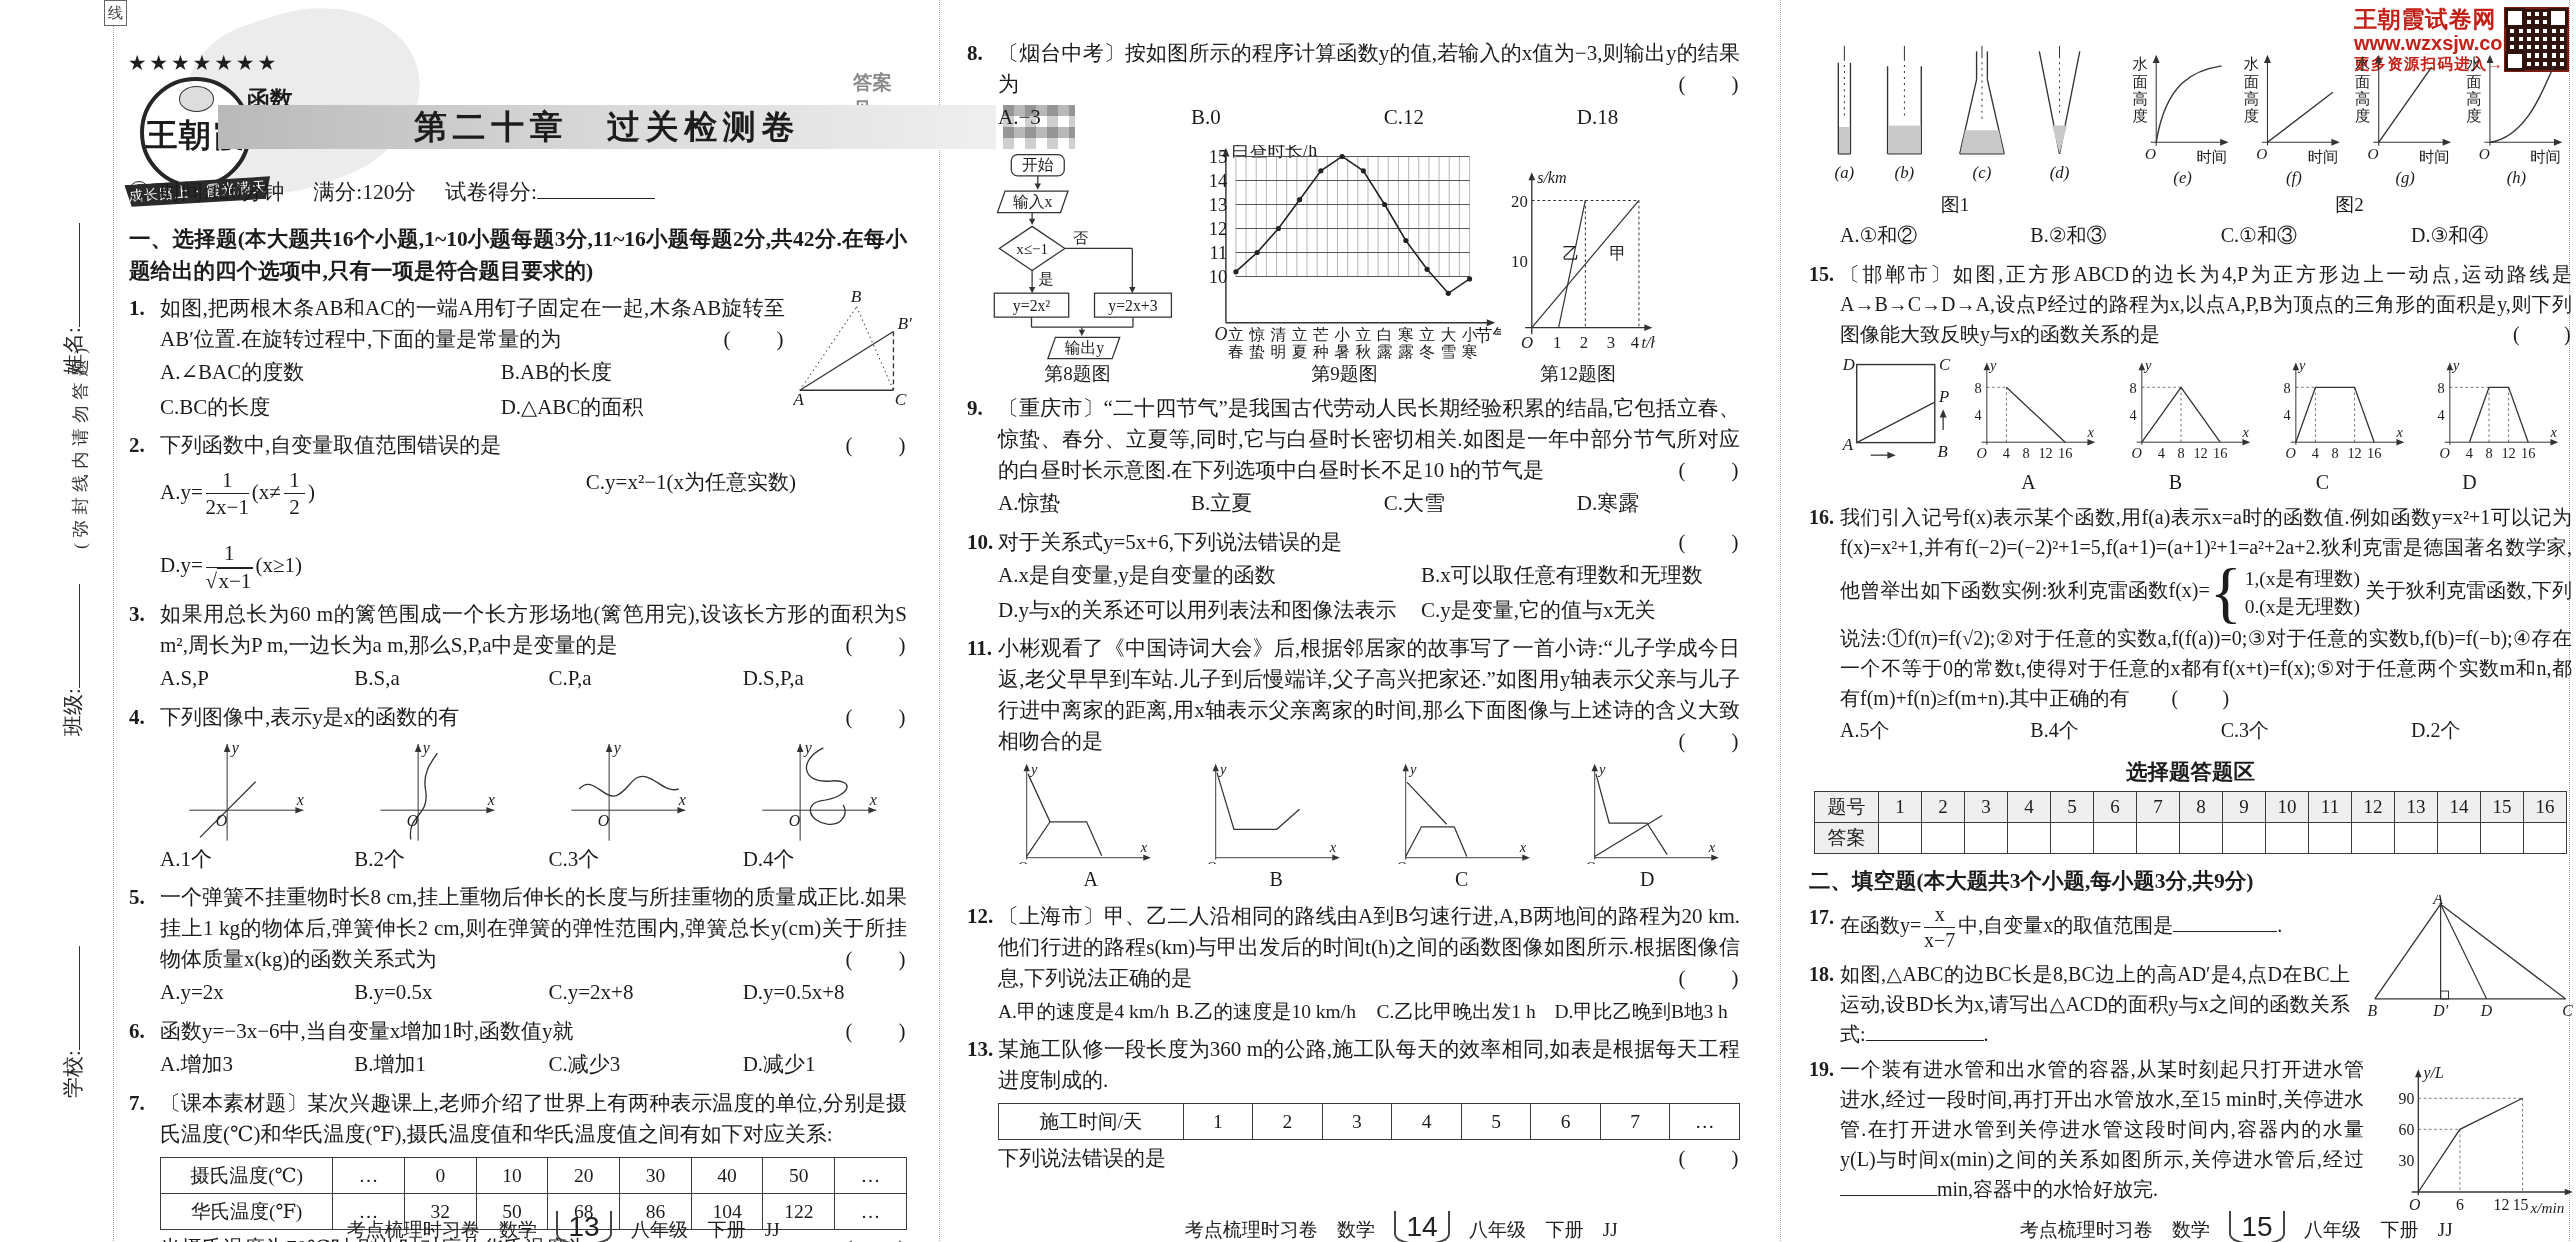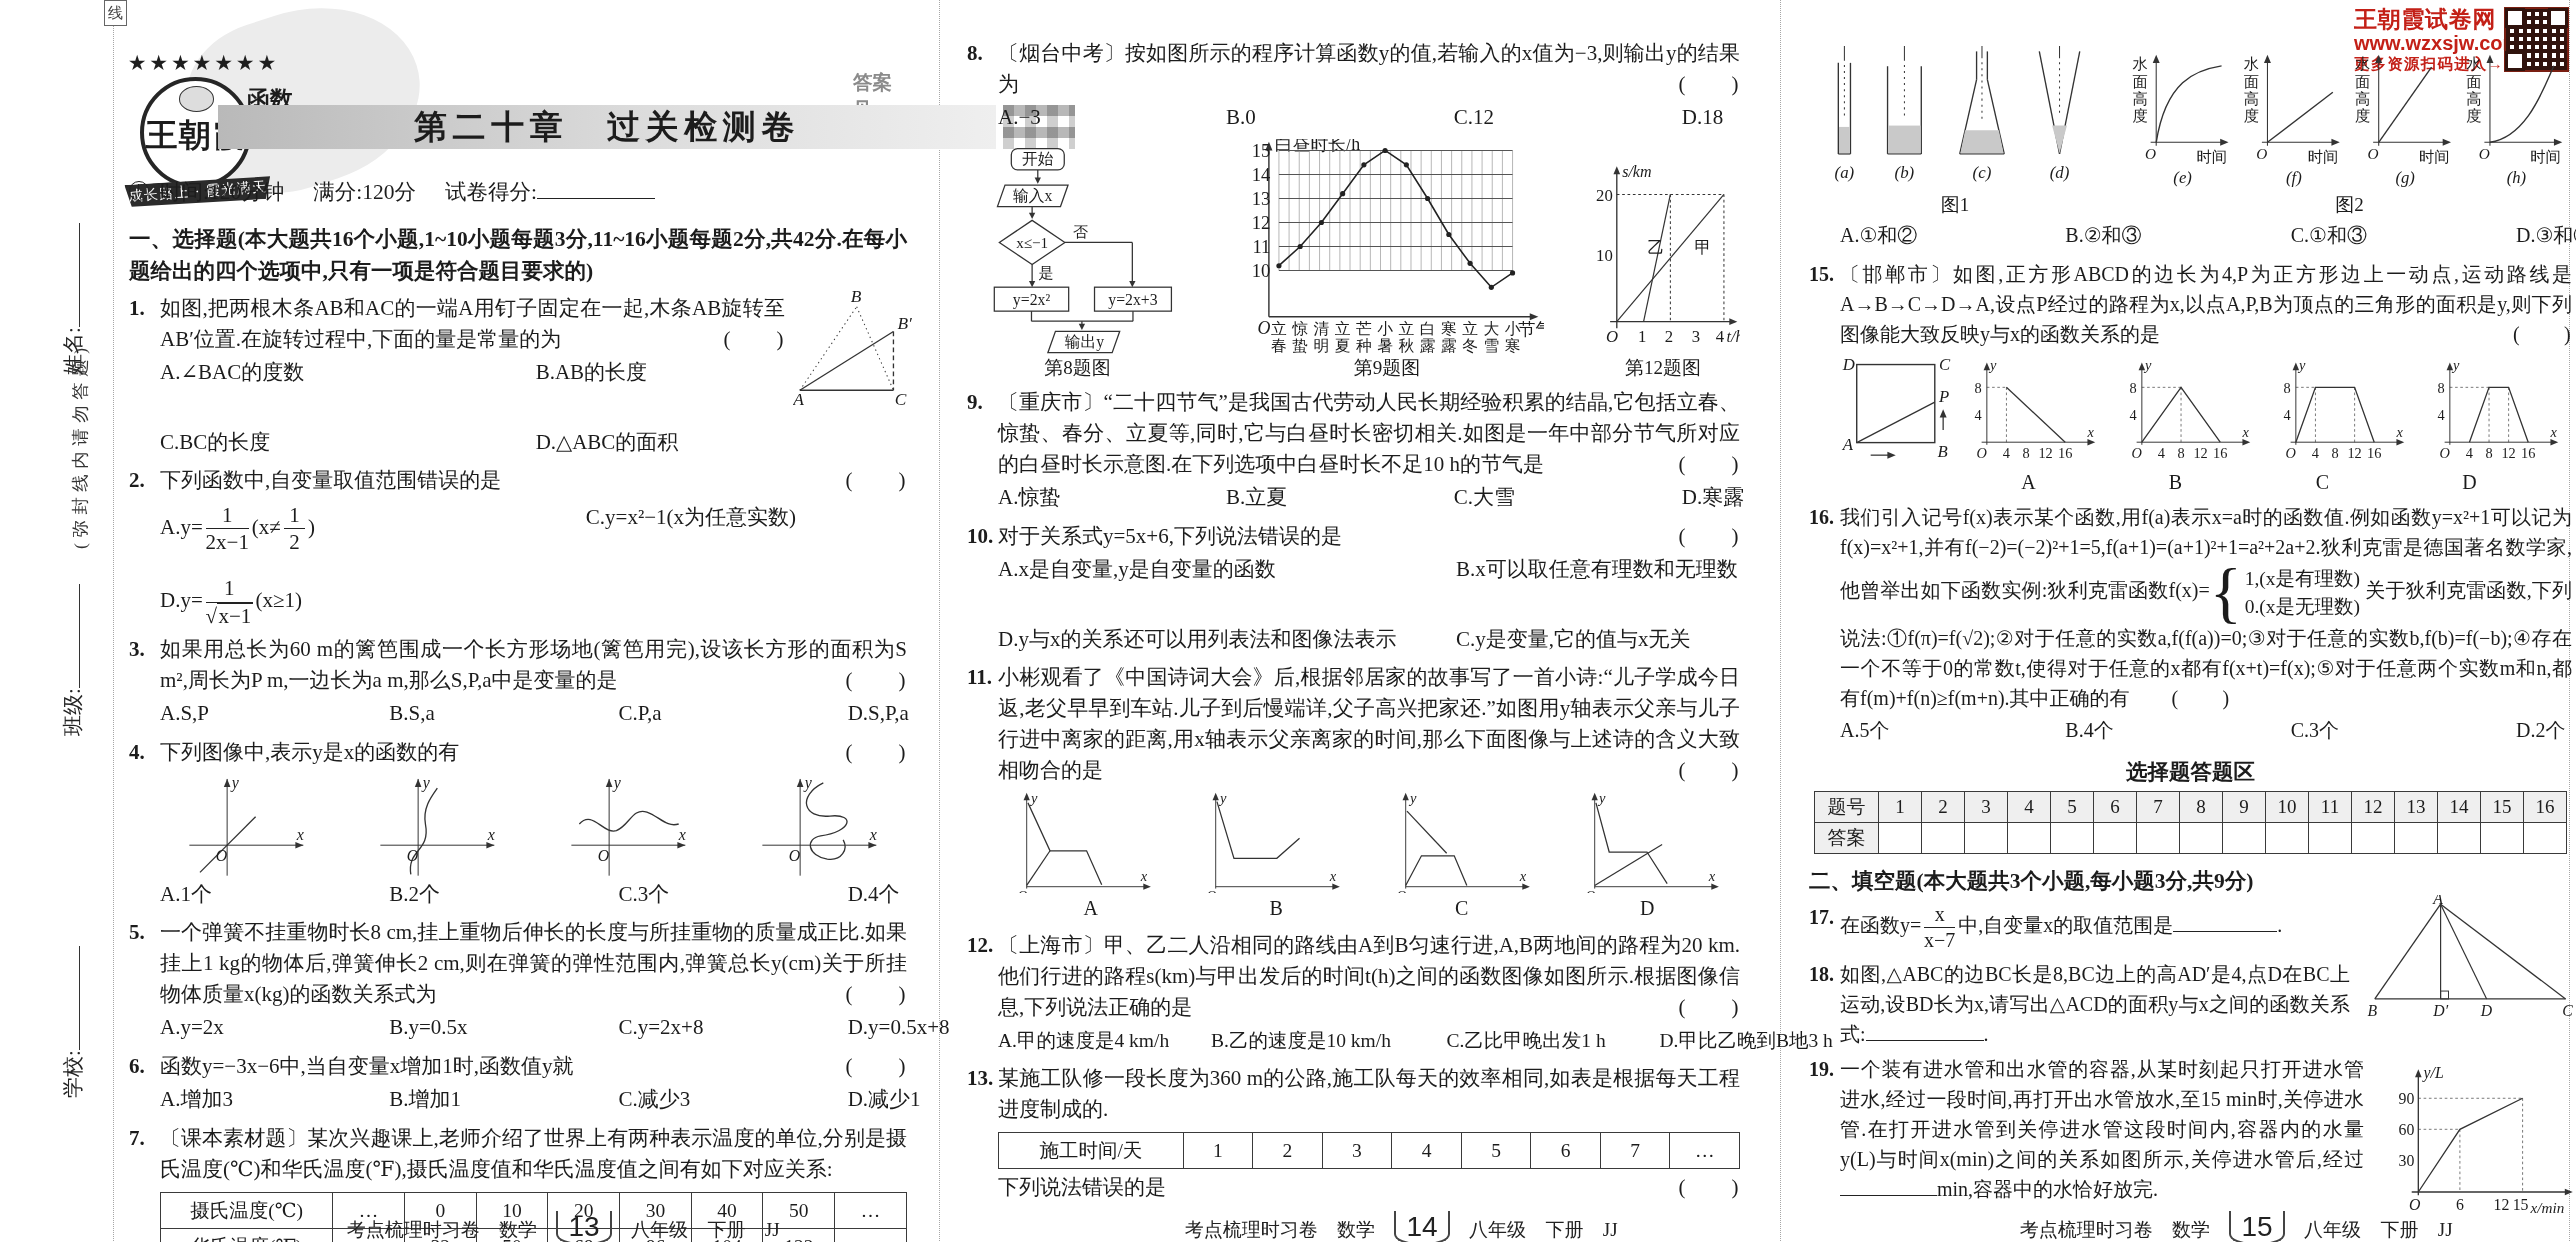--- a/index.html
+++ b/index.html
@@ -54,21 +54,21 @@
   .clock:before{content:"";position:absolute;left:7.6px;top:2.8px;width:1.4px;height:6.3px;background:#222;}
   
   .flow{position:absolute;left:0;width:100%;}
   #p1 .flow{top:185px;}
   .sect{font-size:21.5px;font-weight:bold;line-height:32px;text-align:justify;margin:0 0 4.2px 0;}
   .q{position:relative;padding-left:31px;margin-top:5.6px;font-size:21px;line-height:31px;text-align:justify;}
   #p3 .q{font-size:20px;line-height:30px;}
   .qno{position:absolute;left:0;top:0;font-weight:bold;}
   .br{white-space:nowrap;letter-spacing:1.4px;}
   .fr{float:right;}
-  .opts{display:grid;font-size:21px;line-height:35px;gap:35px;}
+  .opts{display:grid;font-size:21px;line-height:35px;}
   .o4{grid-template-columns:26% 26% 26% 22%;}
   .o2{grid-template-columns:57% 43%;}
   #p3 .opts{font-size:20px;}
   
   .frac{display:inline-flex;flex-direction:column;text-align:center;vertical-align:middle;margin:0 2.8px;line-height:1.25;}
   .frac .nu{border-bottom:1.4px solid #222;padding:0 5.6px;}
   .rad{border-top:1.4px solid #222;padding:0 1.4px;}
   .pw{display:inline-flex;align-items:center;vertical-align:middle;}
   .pw .bracechar{font-size:67px;font-weight:400;line-height:.9;margin-right:2.8px;}
   .pw .pl{display:flex;flex-direction:column;font-size:19.5px;line-height:28px;}
@@ -338,21 +338,21 @@
         <span class="qno">8.</span>
         <div><span>〔烟台中考〕按如图所示的程序计算函数y的值,若输入的x值为−3,则输出y的结果为</span><span class="br fr">(　　)</span></div>
         <div class="opts o4">
             <span>A.−3</span>
             <span>B.0</span>
             <span>C.12</span>
             <span>D.18</span>
           </div>
       </div>
 
-      <div style="display:flex;justify-content:space-between;align-items:flex-end;margin-top:4px;">
+      <div style="display:flex;align-items:flex-end;margin-top:10px;">
         <div>
           <svg width="221" height="208" viewBox="0 0 350 330">
             <rect x="70" y="4" width="84" height="34" rx="10" fill="none" stroke="#333" stroke-width="2"></rect>
             <text x="112" y="29" font-size="25" text-anchor="middle">开始</text>
             <line x1="112" y1="38" x2="112" y2="56" stroke="#333" stroke-width="2"></line>
               <polygon points="112,60 107,50 117,50" fill="#333"></polygon>
             <polygon points="60,62 160,62 148,96 48,96" fill="none" stroke="#333" stroke-width="2"></polygon>
             <text x="104" y="87" font-size="25" text-anchor="middle">输入x</text>
             <line x1="103" y1="96" x2="103" y2="112" stroke="#333" stroke-width="2"></line>
               <polygon points="103,116 98,106 108,106" fill="#333"></polygon>

